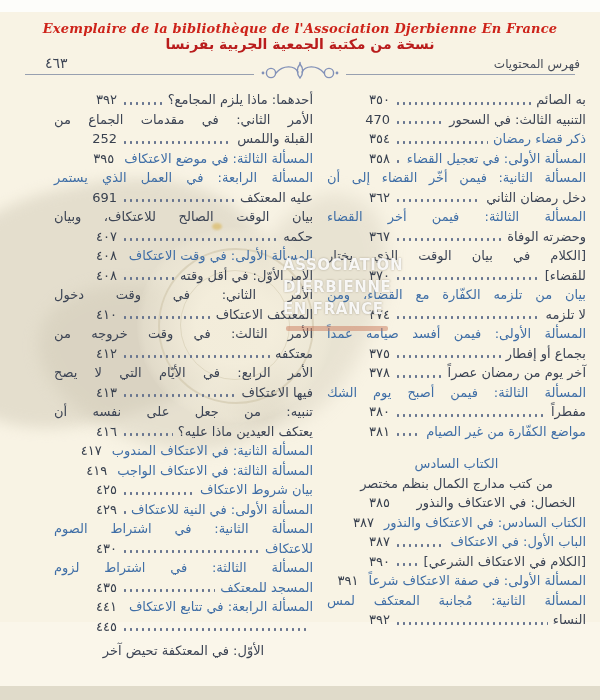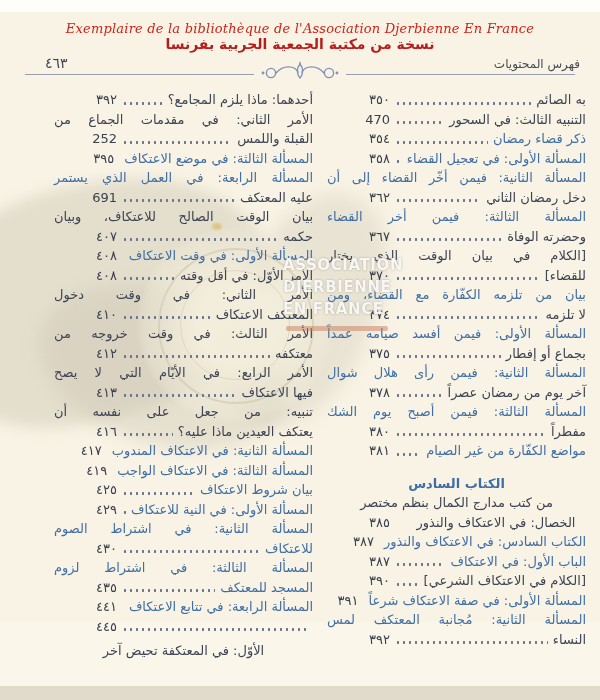--- a/index.html
+++ b/index.html
@@ -32,21 +32,21 @@
     text-shadow:0 0 2px rgba(150,143,125,.85);
     pointer-events:none;
   }
   .wm-sub{position:absolute;left:286px;top:326px;width:102px;height:5px;border-radius:2px;background:rgba(203,123,94,.5);z-index:3;}
   .band-light{position:absolute;left:0;top:622px;width:600px;height:64px;background:rgba(253,250,241,.45);z-index:0;}
   .band-bottom{position:absolute;left:0;top:686px;width:600px;height:14px;background:#e0dbca;z-index:0;}
 
   
   .stamp-fr{
     position:absolute;top:21px;left:0;width:100%;text-align:center;z-index:2;
-    font-family:"DejaVu Serif",serif;font-style:italic;font-weight:normal;
+    font-family:"DejaVu Serif",serif;font-style:italic;font-weight:bold;
     font-size:13px;color:#cd231a;letter-spacing:.2px;
   }
   .stamp-ar{
     position:absolute;top:36px;left:0;width:100%;text-align:center;direction:rtl;z-index:2;
     font-size:14px;font-weight:bold;color:#b91c1c;
   }
 
   
   .hdr-num{position:absolute;top:55px;left:45px;font-size:14px;color:#3c4454;z-index:2;}
   .hdr-title{position:absolute;top:57px;right:20px;font-size:12px;color:#454b57;direction:rtl;z-index:2;}
@@ -58,21 +58,21 @@
     position:absolute;top:90px;left:14px;right:14px;z-index:2;
     direction:rtl;display:flex;gap:14px;
   }
   .col{flex:1;font-size:13px;line-height:19.5px;min-width:0;}
   .left-col{padding-left:40px;}
   .entry{margin:0;}
   .entry.gap{margin-top:13px;}
   .entry.gap-sm{margin-top:5px;}
   .line{text-align:justify;text-align-last:justify;text-justify:inter-word;}
   .line.center{text-align:center;text-align-last:center;}
-  .heading .line{font-weight:bold;}
+  .heading .line{font-weight:normal;}
   .row{display:flex;align-items:flex-end;}
   .row .txt{white-space:nowrap;}
   .row.center-row .txt{margin:0 auto;}
   .fill{
     flex:1;height:3px;margin:0 5px 5px 5px;
     background:radial-gradient(circle, #68758f 1.1px, rgba(0,0,0,0) 1.3px) left center / 6px 3px repeat-x;
   }
   .fill.nodots{background:none;}
   .row.center-row .fill{flex:0 0 6px;background:none;}
   .num{min-width:32px;text-align:right;color:#39414f;font-size:13px;margin-left:31px;}
@@ -181,21 +181,20 @@
         </div>
         <div class="entry">
           <div class="line c-blue">المسألة الأولى: فيمن أفسد صيامه عمداً</div>
           <div class="row">
             <span class="txt c-dark">بجماع أو إفطار</span>
             <span class="fill"></span>
             <span class="num">٣٧٥</span>
           </div>
         </div>
         <div class="entry">
-          <div class="line c-blue">المسألة الثانية: فيمن رأى هلال شوال</div>
           <div class="row">
             <span class="txt c-dark">آخر يوم من رمضان عصراً</span>
             <span class="fill"></span>
             <span class="num">٣٧٨</span>
           </div>
         </div>
         <div class="entry">
           <div class="line c-blue">المسألة الثالثة: فيمن أصبح يوم الشك</div>
           <div class="row">
             <span class="txt c-dark">مفطراً</span>

